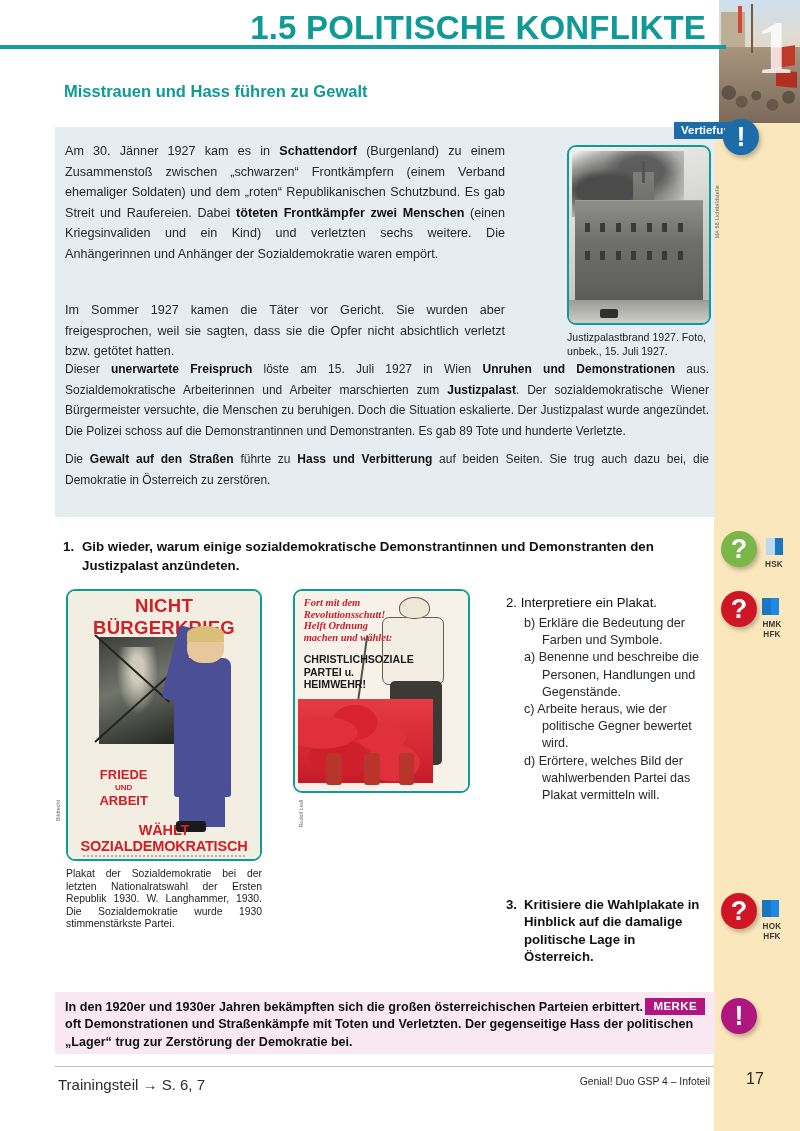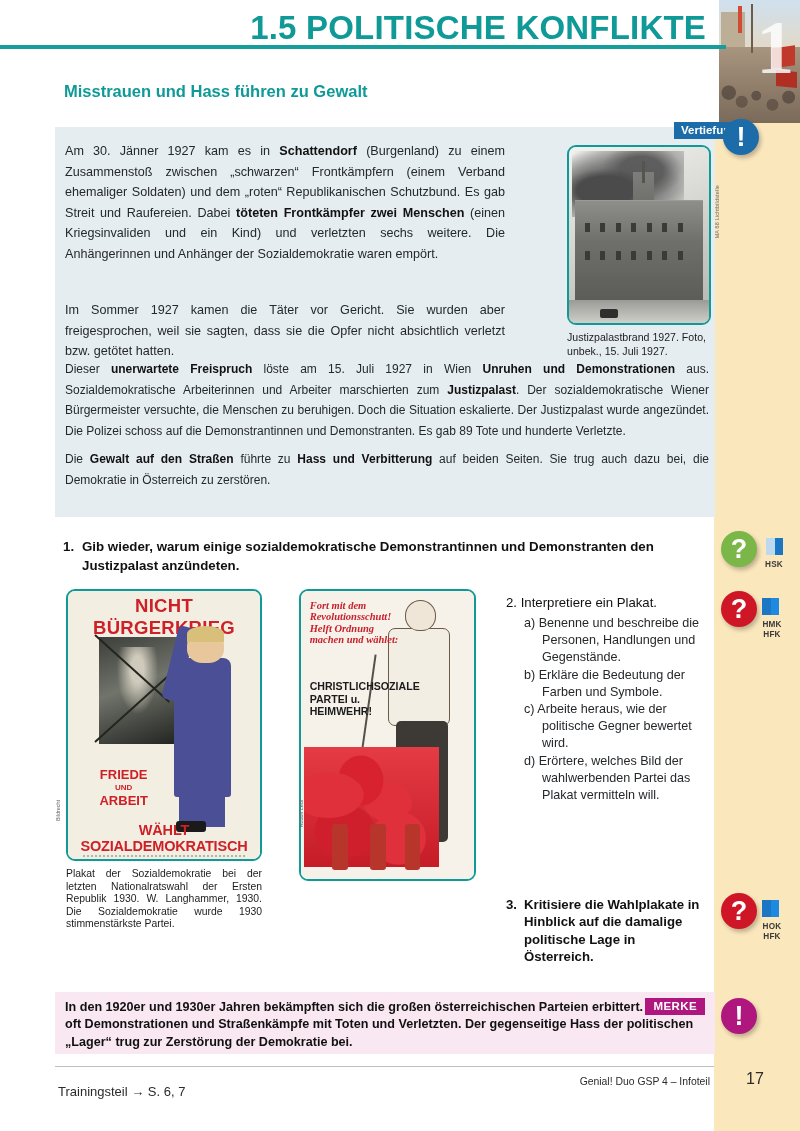--- a/index.html
+++ b/index.html
@@ -139,21 +139,21 @@
   
   .task1 {
     position:absolute; left:63px; top:538px; width:640px;
     font-size:13.3px; line-height:18.5px; font-weight:700; color:#111;
   }
   .task1 .num { position:absolute; left:0; top:0; }
   .task1 .body { margin-left:19px; }
 
   
   .poster-a { position:absolute; left:66px; top:589px; width:196px; height:272px; }
-  .poster-b { position:absolute; left:299px; top:589px; width:177px; height:292px; }
+  .poster-b { position:absolute; left:293px; top:589px; width:177px; height:204px; }
   .poster-frame {
     width:100%; height:100%; border:2px solid #0f9a98; border-radius:9px;
     overflow:hidden; position:relative;
   }
 
   
   .pa-bg { position:absolute; inset:0; background:#f2efe2; }
   .pa-title { position:absolute; left:0; top:4px; width:100%; text-align:center;
     color:#cf2027; font-size:18.5px; font-weight:700; letter-spacing:.3px;
     font-family:"Liberation Sans", sans-serif; }
@@ -279,21 +279,21 @@
   .merke-badge {
     position:absolute; right:10px; top:6px;
     background:#b0177e; color:#fff; font-size:11.5px; font-weight:700;
     padding:2px 8px 3px 8px; letter-spacing:.4px;
   }
 
   
   .footer-rule {
     position:absolute; left:55px; top:1066px; width:659px; height:1px; background:#bfbfbf;
   }
-  .foot-left { position:absolute; left:58px; top:1076px; font-size:13px; color:#2b2b2b;margin-top:8px; }
+  .foot-left { position:absolute; left:58px; top:1076px; font-size:15px; color:#2b2b2b; }
   .foot-right { position:absolute; left:400px; top:1076px; width:310px; text-align:right;
     font-size:10.4px; color:#2b2b2b; }
   .foot-page { position:absolute; left:714px; top:1070px; width:82px; text-align:center;
     font-size:16px; color:#2b2b2b; }
 </style>
 </head>
 <body>
 
 <div class="page">
 
@@ -415,22 +415,22 @@
     </div>
   </div>
   <div class="credit-mid">Rudolf Ledl</div>
 
   <div class="task2">
     <div class="hd">
       <span>2.</span>
       <span>Interpretiere ein Plakat.</span>
     </div>
     <ol>
+      <li>b) Erkläre die Bedeutung der Farben und Symbole.</li>
       <li>a) Benenne und beschreibe die Personen, Handlungen und Gegenstände.</li>
-      <li>b) Erkläre die Bedeutung der Farben und Symbole.</li>
       <li>c) Arbeite heraus, wie der politische Gegner bewertet wird.</li>
       <li>d) Erörtere, welches Bild der wahlwerbenden Partei das Plakat vermitteln will.</li>
     </ol>
   </div>
 
   <div class="task3">
     <span class="num">3.</span>
     <div class="body">Kritisiere die Wahlplakate in Hinblick auf die damalige politische Lage in Österreich.</div>
   </div>
 

